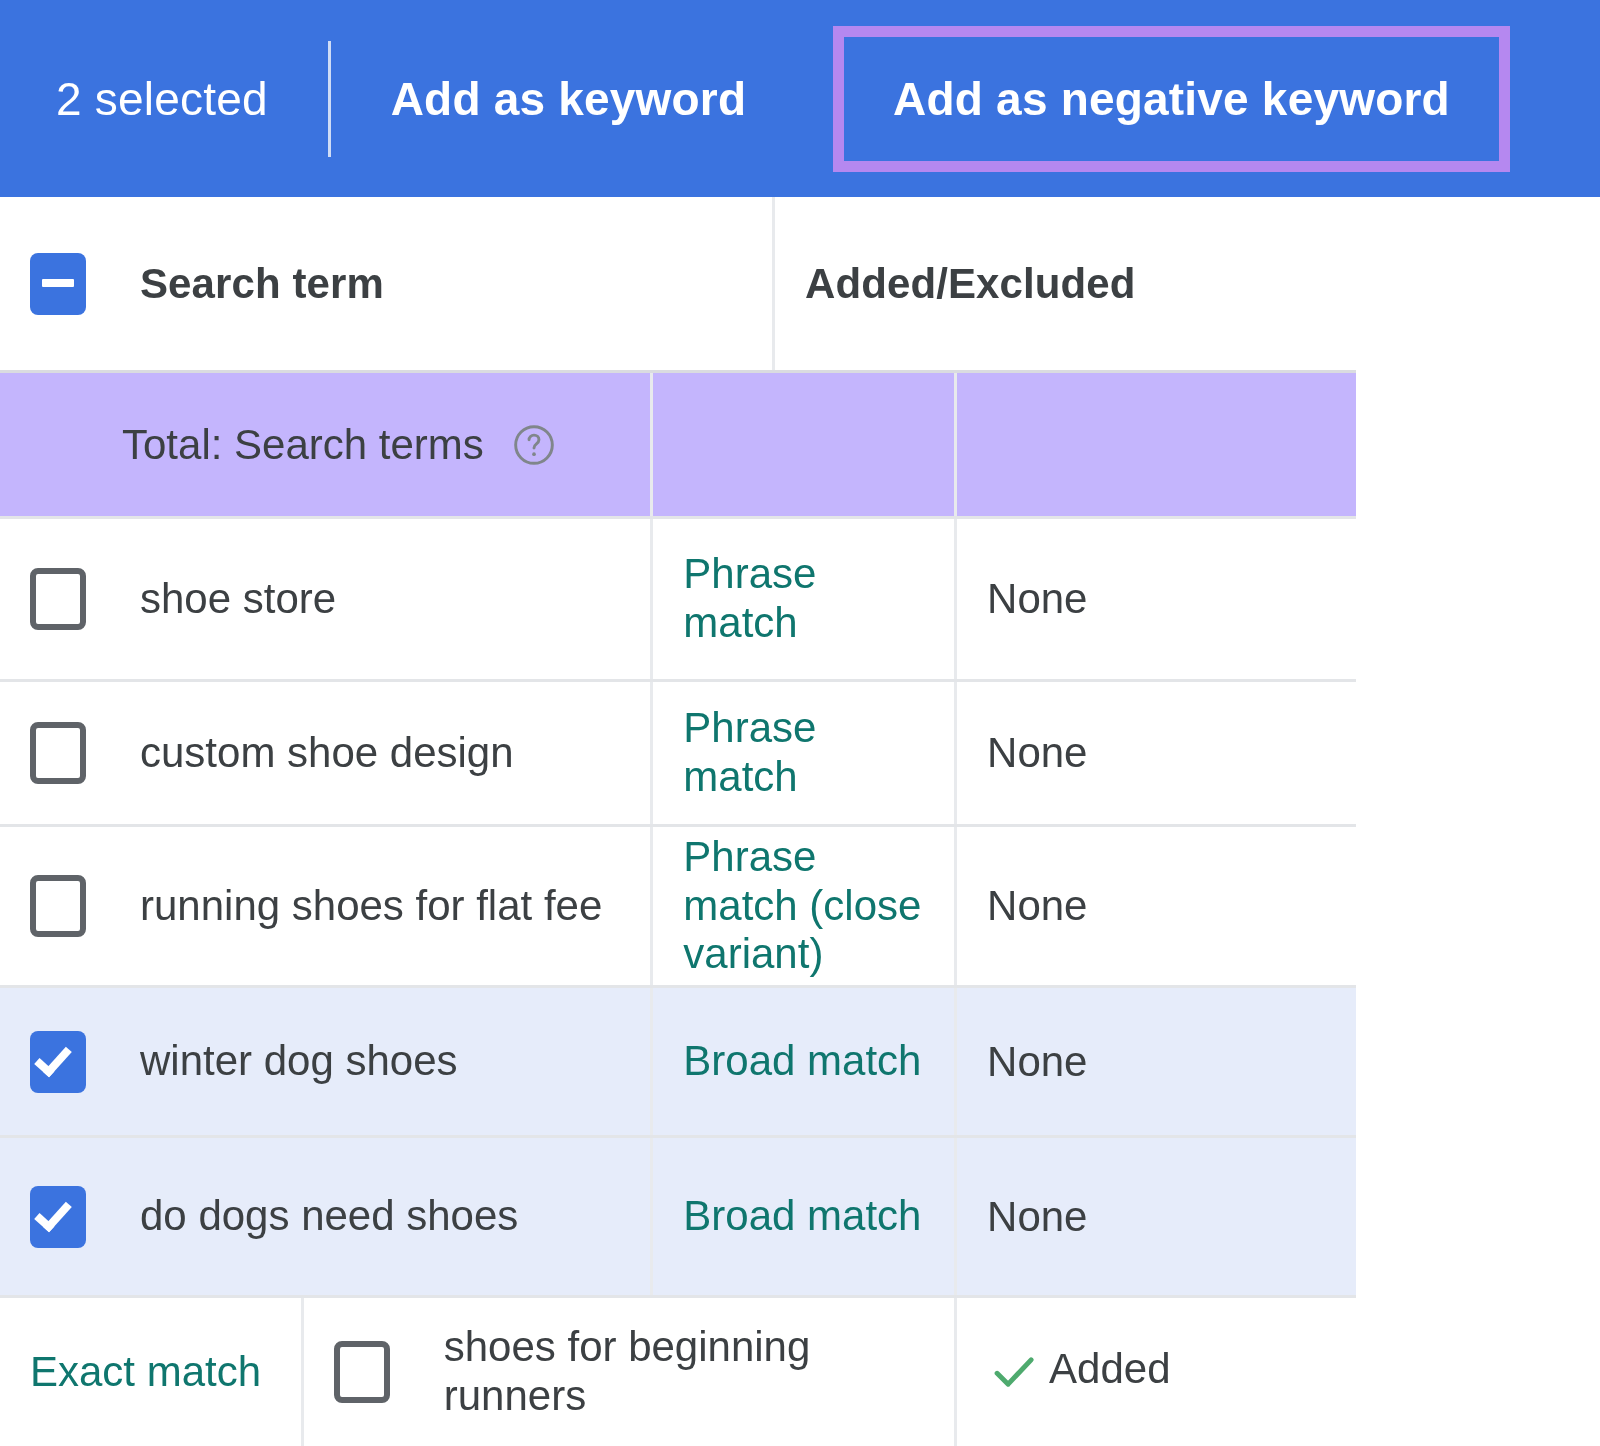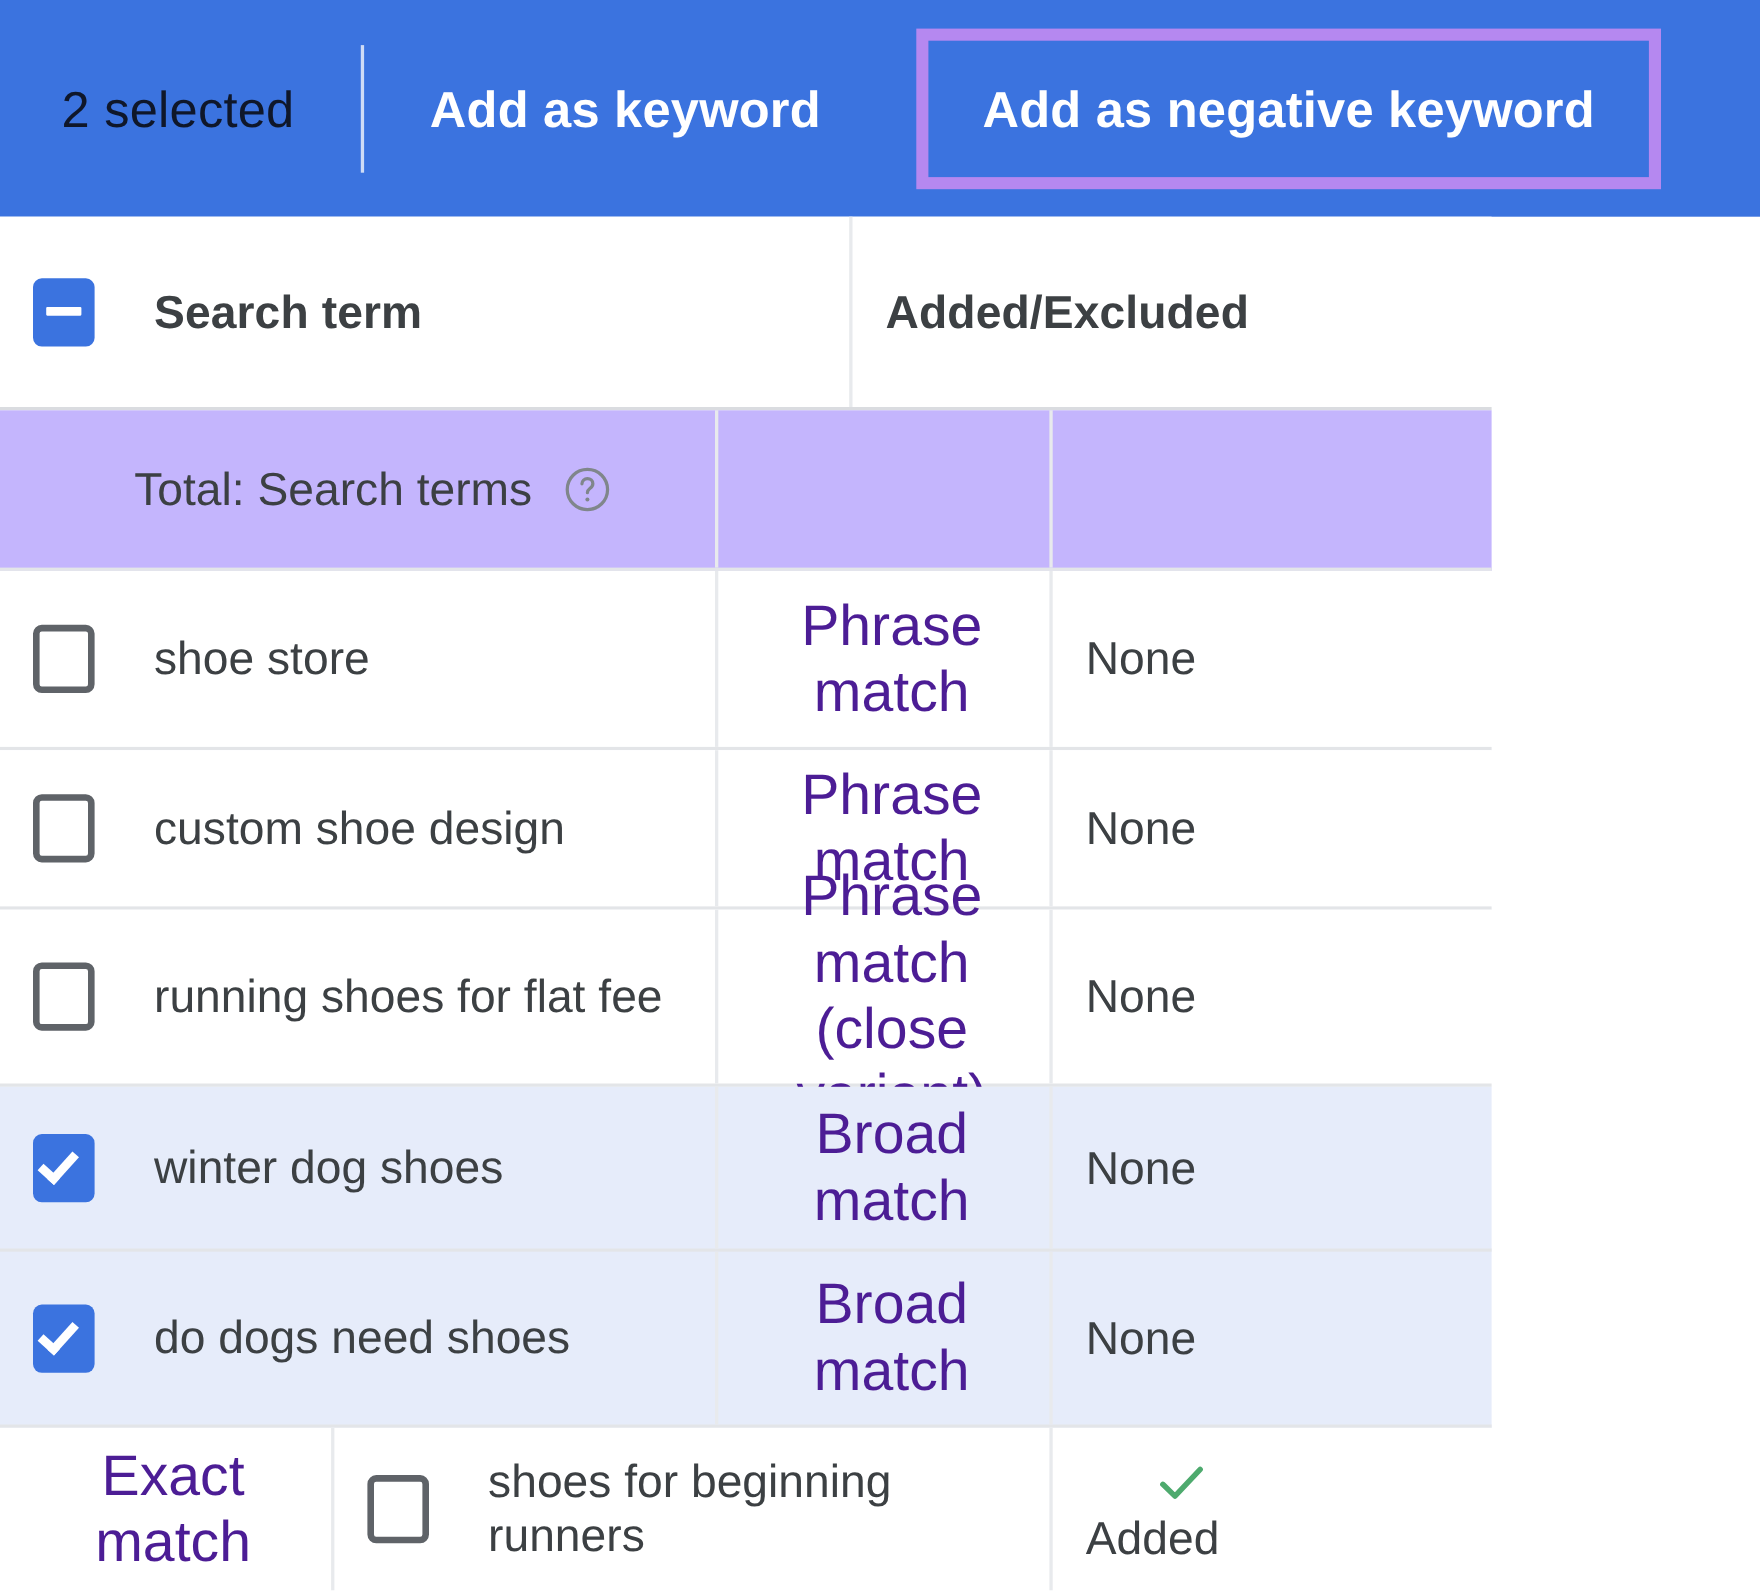--- a/index.html
+++ b/index.html
@@ -18,21 +18,21 @@
   
   .action-bar {
     position: relative;
     height: 197px;
     background: #3b73df;
     display: flex;
     align-items: center;
     box-sizing: border-box;
   }
   .selected-count {
-    color: #0f172a;
+    color: #ffffff;
     font-size: 46px;
     font-weight: 400;
     letter-spacing: .2px;
     padding-left: 56px;
     white-space: nowrap;
   }
   .bar-divider {
     width: 3px;
     height: 116px;
     background: #cfdcf6;
@@ -119,33 +119,32 @@
   
   .row-data { background: #ffffff; }
   .row-data.selected { background: #e6ecfa; }
   .term-text {
     font-size: 42px;
     color: #3c4043;
     line-height: 1.16;
     font-weight: 400;
   }
   .match-text {
-    font-size: 52px;
-    color: #4c1d95;
+    font-size: 42px;
+    color: #0f766e;
     line-height: 1.16;
     font-weight: 400;
-    text-align: center;
   }
   .added-text {
     font-size: 42px;
     color: #3c4043;
     font-weight: 400;
     white-space: nowrap;
   }
-  .added-wrap { display: flex; align-items: flex-end; flex-direction: column; }
+  .added-wrap { display: flex; align-items: flex-start; }
   .check-green { width: 54px; height: 54px; flex: 0 0 auto; margin-right: 8px; }
 
   
   .cb-slot {
     width: 92px;
     flex: 0 0 auto;
     display: flex;
     align-items: center;
     justify-content: flex-start;
   }

